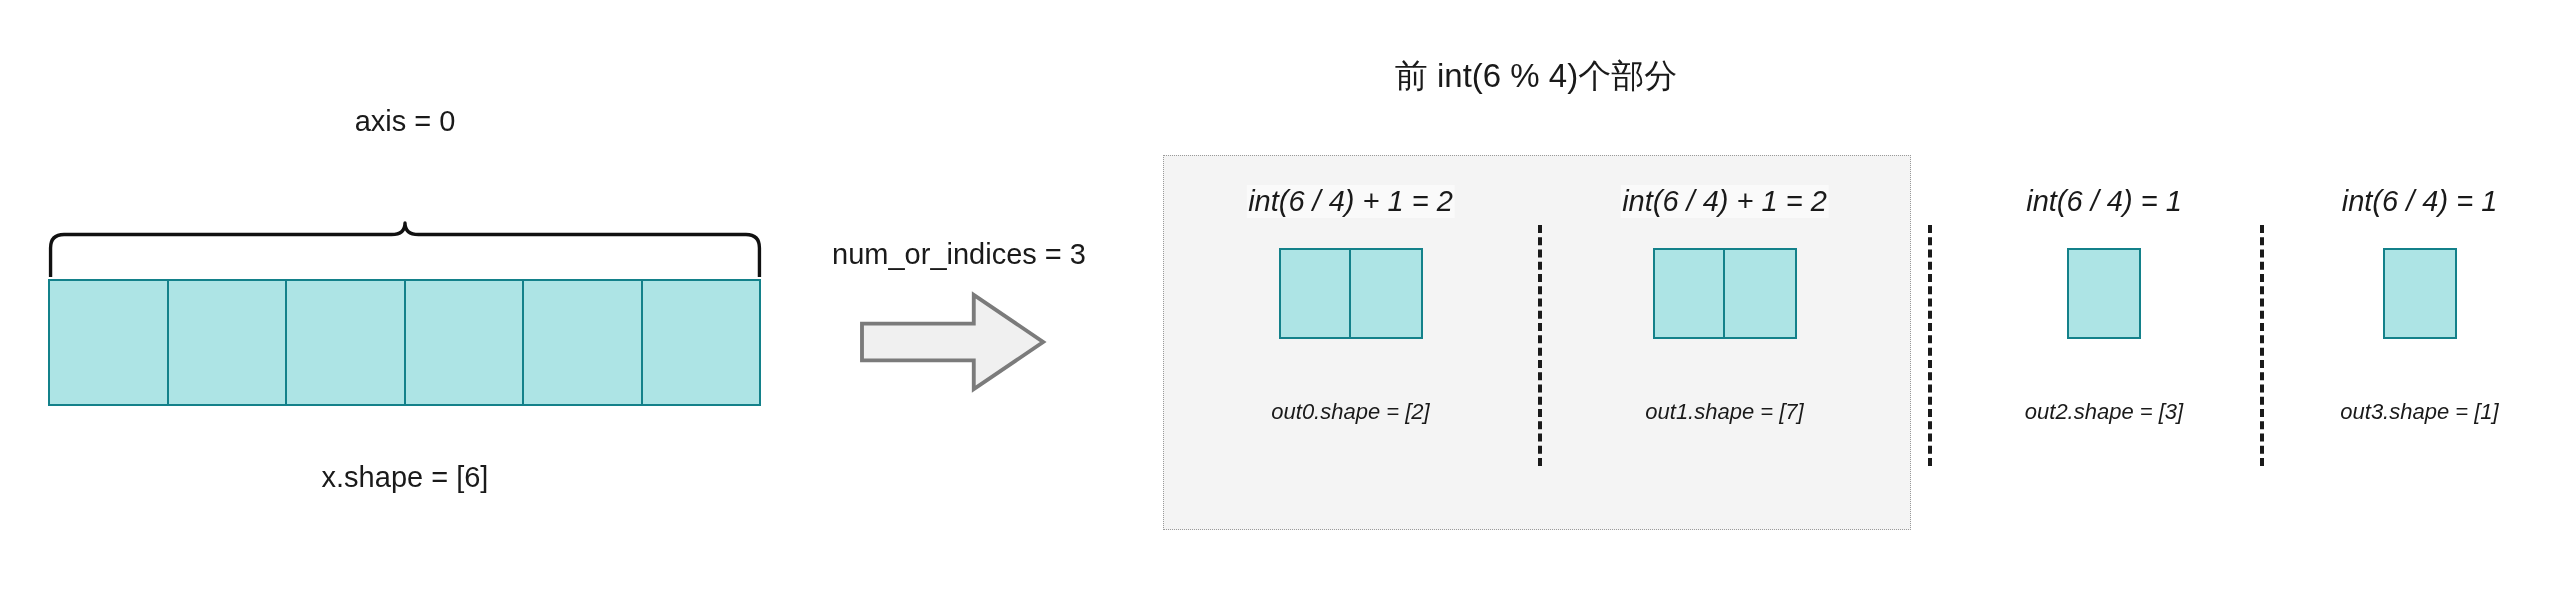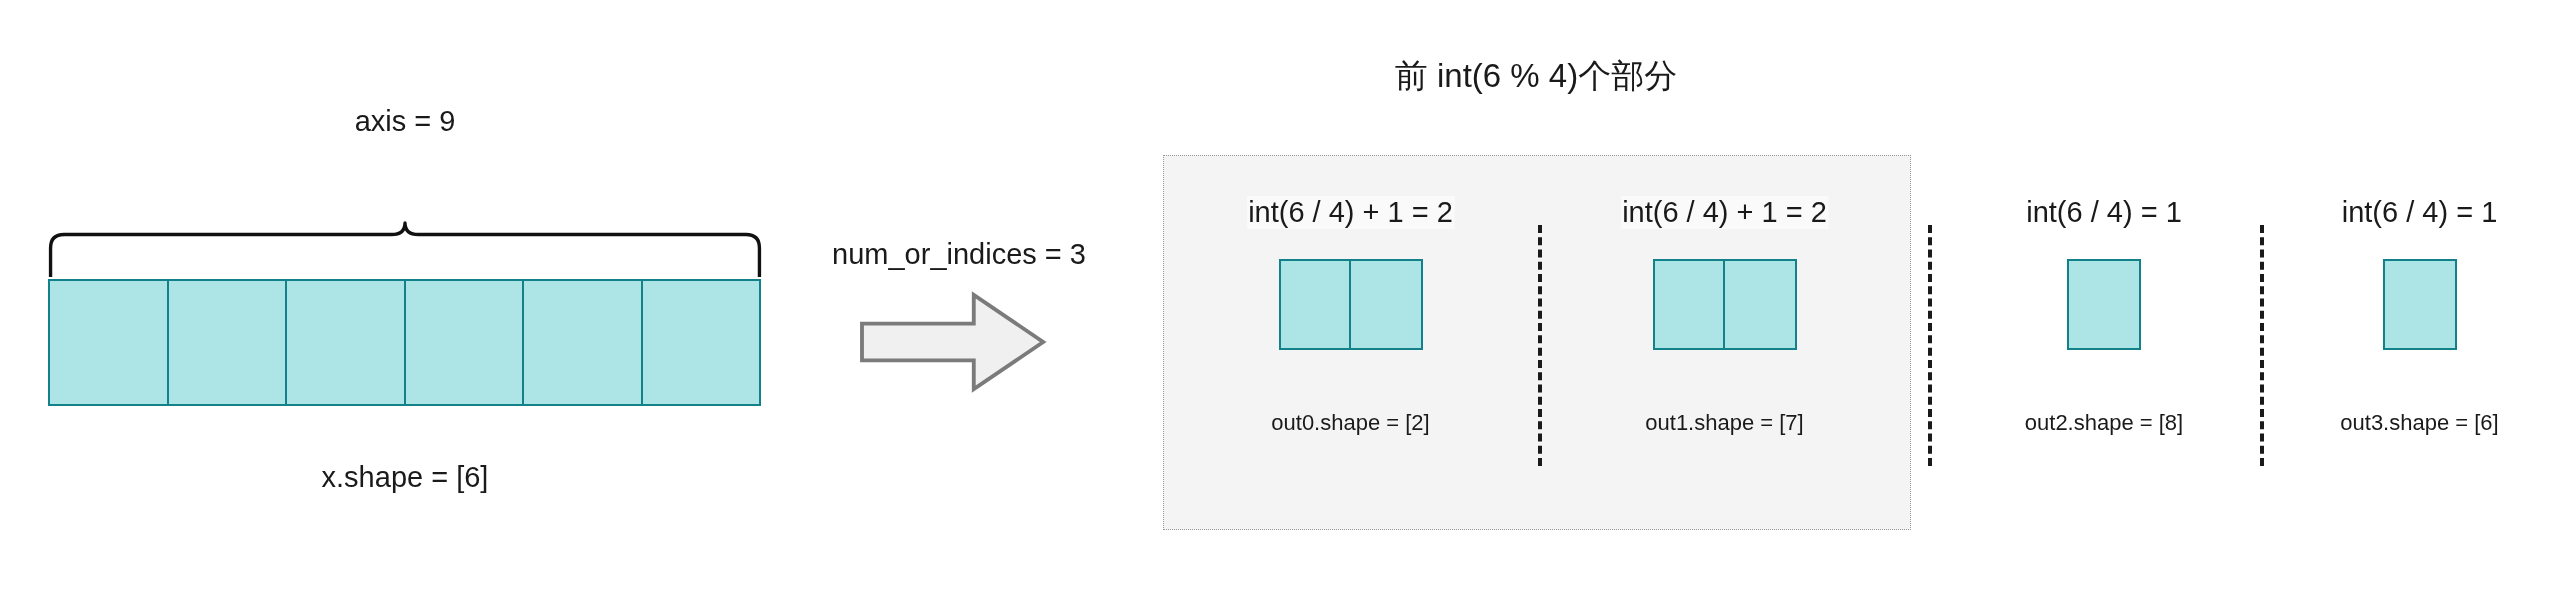--- a/index.html
+++ b/index.html
@@ -89,22 +89,23 @@
     width: 748px;
     height: 375px;
     background: #f4f4f4;
     border: 1.9px dotted #9a9a9a;
     box-sizing: border-box;
   }
 
   
   .group {
     position: absolute;
-    top: 155px;
+    top: 144px;
     height: 375px;
+    font-style: italic;
   }
   .group .g-formula {
     position: absolute;
     top: 41px;
     left: 50%;
     transform: translateX(-50%);
     font-size: 29px;
     white-space: nowrap;
     color: #1a1a1a;
     background: rgba(255,255,255,0.55);
@@ -147,21 +148,21 @@
     border-left: 4.8px dashed #1a1a1a;
   }
 </style>
 </head>
 <body>
 
 <div id="canvas">
 
   <div class="title" style="left:1536px; top:54px;">前 int(6 % 4)个部分</div>
 
-  <div class="lbl center" style="left:405px; top:106px;">axis = 9</div>
+  <div class="lbl center" style="left:405px; top:106px;">axis = 0</div>
 
   <div id="brace-wrap">
     <svg width="732" height="60" viewBox="0 0 760 62" xmlns="http://www.w3.org/2000/svg">
       <path d="M 12 62 L 12 32 Q 12 18 26 18 L 366 18 Q 380 18 380 6 Q 380 18 394 18 L 734 18 Q 748 18 748 32 L 748 62" fill="none" stroke="#111111" stroke-width="3.5" stroke-linecap="round" stroke-linejoin="round"></path>
     </svg>
   </div>
 
   <div id="src-grid">
     <div class="cell"></div>
     <div class="cell"></div>
@@ -203,27 +204,27 @@
     <div class="g-caption">out1.shape = [7]</div>
   </div>
 
   <div class="divider" style="left:1928px;"></div>
 
   <div class="group" style="left:1945px; width:318px;">
     <div class="g-formula">int(6 / 4) = 1</div>
     <div class="g-boxes">
       <div class="cell"></div>
     </div>
-    <div class="g-caption">out2.shape = [8]</div>
+    <div class="g-caption">out2.shape = [3]</div>
   </div>
 
   <div class="divider" style="left:2260px;"></div>
 
   <div class="group" style="left:2263px; width:313px;">
     <div class="g-formula">int(6 / 4) = 1</div>
     <div class="g-boxes">
       <div class="cell"></div>
     </div>
-    <div class="g-caption">out3.shape = [6]</div>
+    <div class="g-caption">out3.shape = [1]</div>
   </div>
 
 </div>
 
 
 </body></html>

